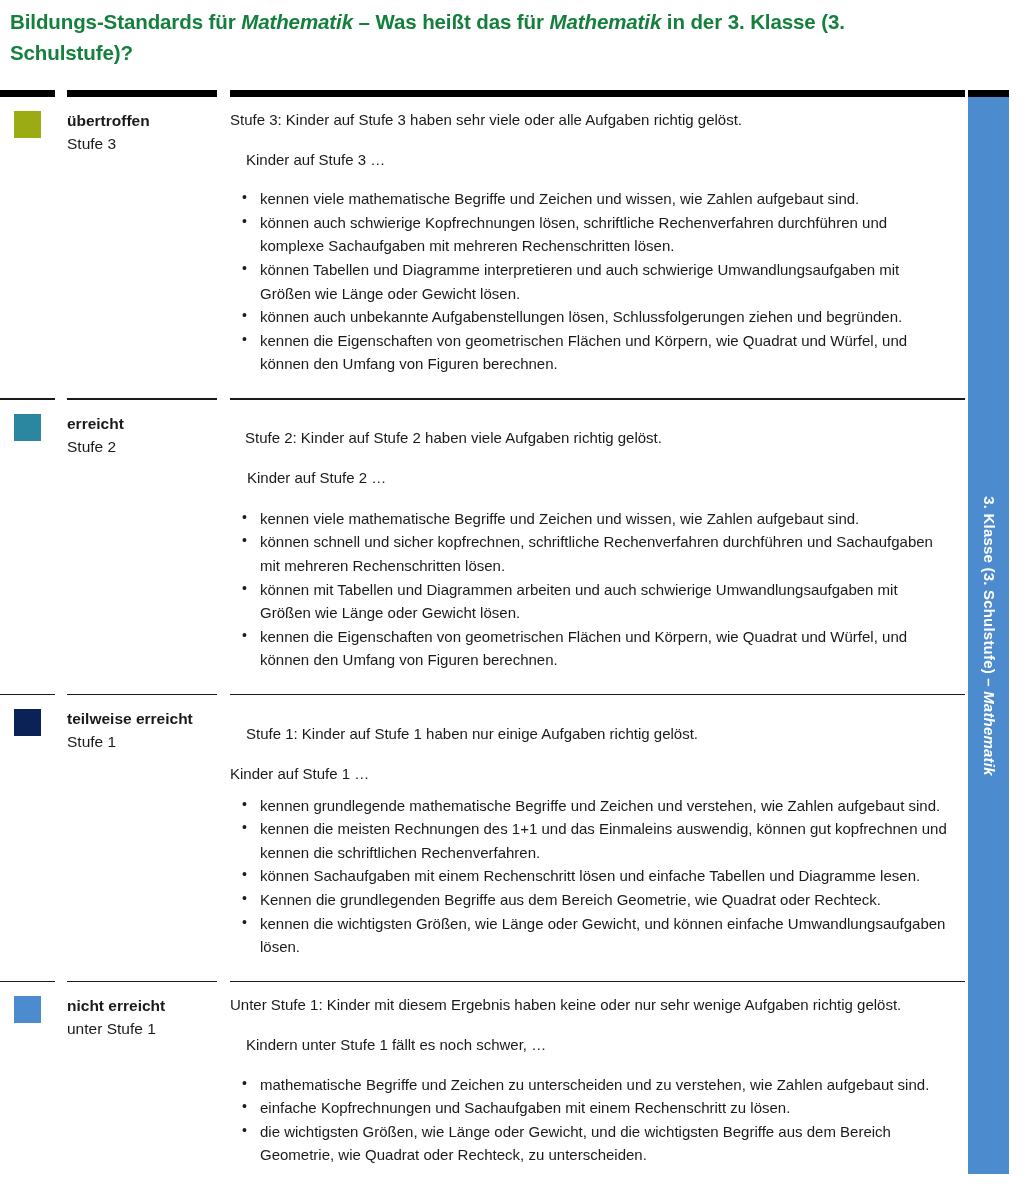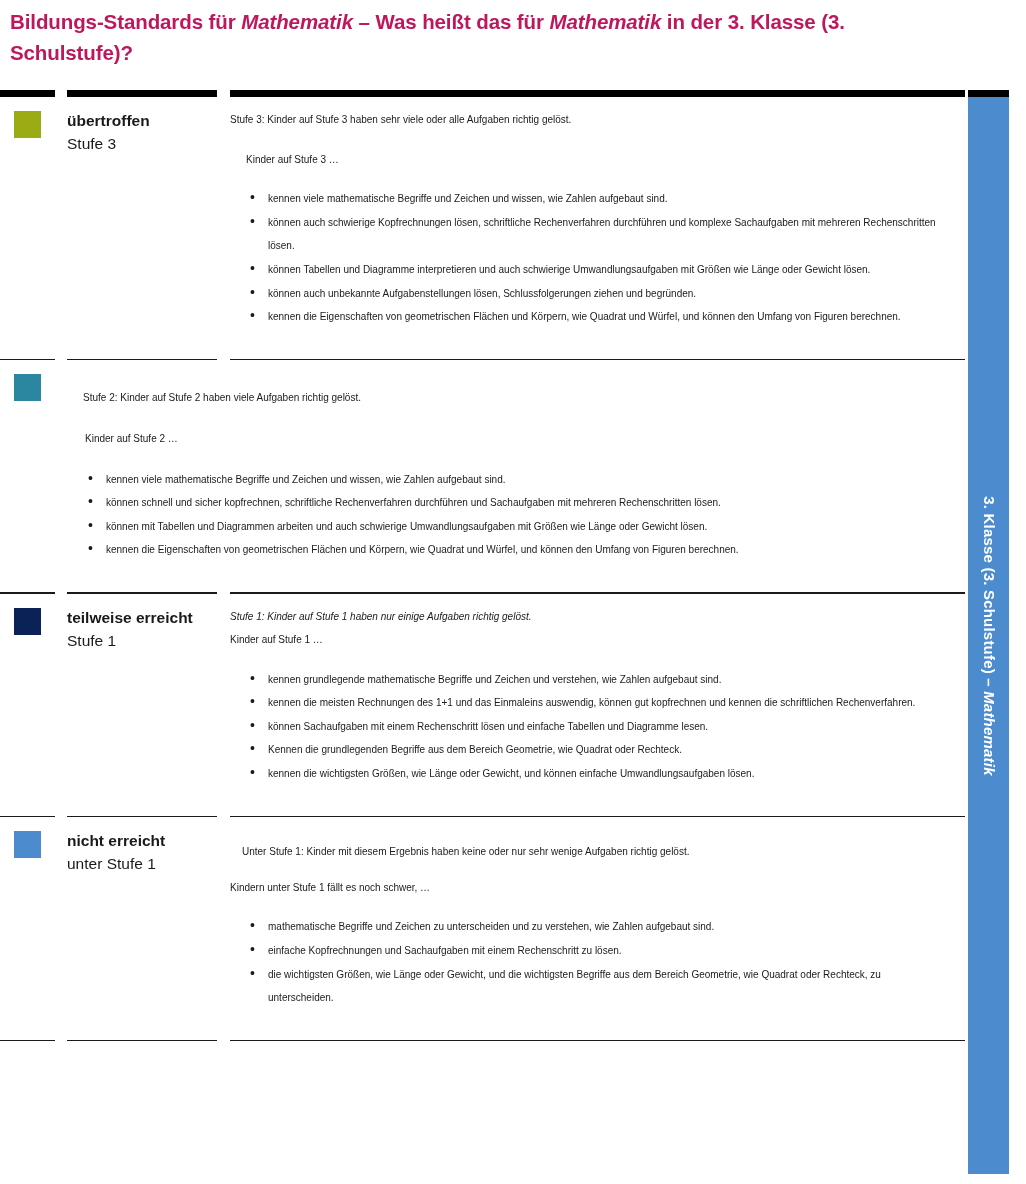--- a/index.html
+++ b/index.html
@@ -18,21 +18,21 @@
 
   
   .page-title {
     position: absolute;
     left: 10px;
     top: 6px;
     width: 930px;
     font-size: 20.5px;
     font-weight: bold;
     line-height: 31px;
-    color: #be185d;
+    color: #15803d;
     letter-spacing: -0.1px;
   }
   .page-title .it { font-style: italic; }
 
   
   .table-wrap {
     position: absolute;
     left: 0;
     top: 90px;
     width: 965px;
@@ -85,27 +85,27 @@
     font-size: 15.5px;
     line-height: 23px;
   }
   .col-label .lvl-name { font-weight: bold; }
   .col-label .lvl-stage { font-weight: normal; }
 
   .col-content {
     flex: 1;
     box-sizing: border-box;
     padding: 11px 10px 14px 13px;
-    font-size: 10px;
+    font-size: 15px;
     line-height: 23.6px;
   }
   .intro-line { margin: 0 0 0 0; }
   ul.bullets {
     list-style: none;
-    margin: 16px;
+    margin: 8px;
     padding: 0;
   }
   ul.bullets li {
     position: relative;
     padding-left: 22px;
     margin: 0;
   }
   ul.bullets li::before {
     content: "\2022";
     position: absolute;
@@ -185,20 +185,24 @@
       <div class="seg-a"></div>
       <div class="seg-gap1"></div>
       <div class="seg-b"></div>
       <div class="seg-gap2"></div>
       <div class="seg-c"></div>
     </div>
     <div class="row">
       <div class="col-swatch">
         <div class="swatch" style="background: rgb(43, 135, 160);"></div>
       </div>
+      <div class="col-label">
+        <div class="lvl-name">erreicht</div>
+        <div class="lvl-stage">Stufe 2</div>
+      </div>
       <div class="col-content">
         <p class="intro-line" style="margin: 15px;">Stufe 2: Kinder auf Stufe 2 haben viele Aufgaben richtig gelöst.</p>
         <p class="intro-line" style="margin: 17px;">Kinder auf Stufe 2 …</p>
         <ul class="bullets">
           <li>kennen viele mathematische Begriffe und Zeichen und wissen, wie Zahlen aufgebaut sind.</li>
           <li>können schnell und sicher kopfrechnen, schriftliche Rechenverfahren durchführen und Sachaufgaben mit mehreren Rechenschritten lösen.</li>
           <li>können mit Tabellen und Diagrammen arbeiten und auch schwierige Umwandlungsaufgaben mit Größen wie Länge oder Gewicht lösen.</li>
           <li>kennen die Eigenschaften von geometrischen Flächen und Körpern, wie Quadrat und Würfel, und können den Umfang von Figuren berechnen.</li>
         </ul>
       </div>
@@ -212,21 +216,21 @@
     </div>
     <div class="row">
       <div class="col-swatch">
         <div class="swatch" style="background: rgb(11, 34, 87);"></div>
       </div>
       <div class="col-label">
         <div class="lvl-name">teilweise erreicht</div>
         <div class="lvl-stage">Stufe 1</div>
       </div>
       <div class="col-content">
-        <p class="intro-line" style="margin: 0px; font-style: italic;">Stufe 1: Kinder auf Stufe 1 haben nur einige Aufgaben richtig gelöst.</p>
+        <p class="intro-line" style="margin: 16px;">Stufe 1: Kinder auf Stufe 1 haben nur einige Aufgaben richtig gelöst.</p>
         <p class="intro-line" style="margin: 0px;">Kinder auf Stufe 1 …</p>
         <ul class="bullets">
           <li>kennen grundlegende mathematische Begriffe und Zeichen und verstehen, wie Zahlen aufgebaut sind.</li>
           <li>kennen die meisten Rechnungen des 1+1 und das Einmaleins auswendig, können gut kopfrechnen und kennen die schriftlichen Rechenverfahren.</li>
           <li>können Sachaufgaben mit einem Rechenschritt lösen und einfache Tabellen und Diagramme lesen.</li>
           <li>Kennen die grundlegenden Begriffe aus dem Bereich Geometrie, wie Quadrat oder Rechteck.</li>
           <li>kennen die wichtigsten Größen, wie Länge oder Gewicht, und können einfache Umwandlungsaufgaben lösen.</li>
         </ul>
       </div>
     </div>
@@ -239,22 +243,22 @@
     </div>
     <div class="row">
       <div class="col-swatch">
         <div class="swatch" style="background: rgb(76, 140, 206);"></div>
       </div>
       <div class="col-label">
         <div class="lvl-name">nicht erreicht</div>
         <div class="lvl-stage">unter Stufe 1</div>
       </div>
       <div class="col-content">
-        <p class="intro-line" style="margin: 12px;">Unter Stufe 1: Kinder mit diesem Ergebnis haben keine oder nur sehr wenige Aufgaben richtig gelöst.</p>
-        <p class="intro-line" style="margin: 0px;">Kindern unter Stufe 1 fällt es noch schwer, …</p>
+        <p class="intro-line" style="margin: 0px;">Unter Stufe 1: Kinder mit diesem Ergebnis haben keine oder nur sehr wenige Aufgaben richtig gelöst.</p>
+        <p class="intro-line" style="margin: 16px;">Kindern unter Stufe 1 fällt es noch schwer, …</p>
         <ul class="bullets">
           <li>mathematische Begriffe und Zeichen zu unterscheiden und zu verstehen, wie Zahlen aufgebaut sind.</li>
           <li>einfache Kopfrechnungen und Sachaufgaben mit einem Rechenschritt zu lösen.</li>
           <li>die wichtigsten Größen, wie Länge oder Gewicht, und die wichtigsten Begriffe aus dem Bereich Geometrie, wie Quadrat oder Rechteck, zu unterscheiden.</li>
         </ul>
       </div>
     </div>
     <div class="rule thin">
       <div class="seg-a"></div>
       <div class="seg-gap1"></div>

